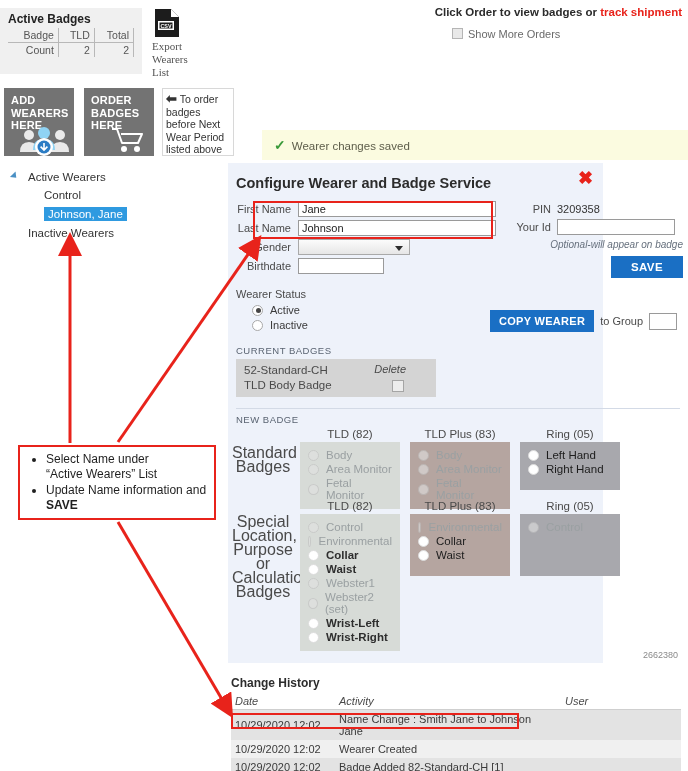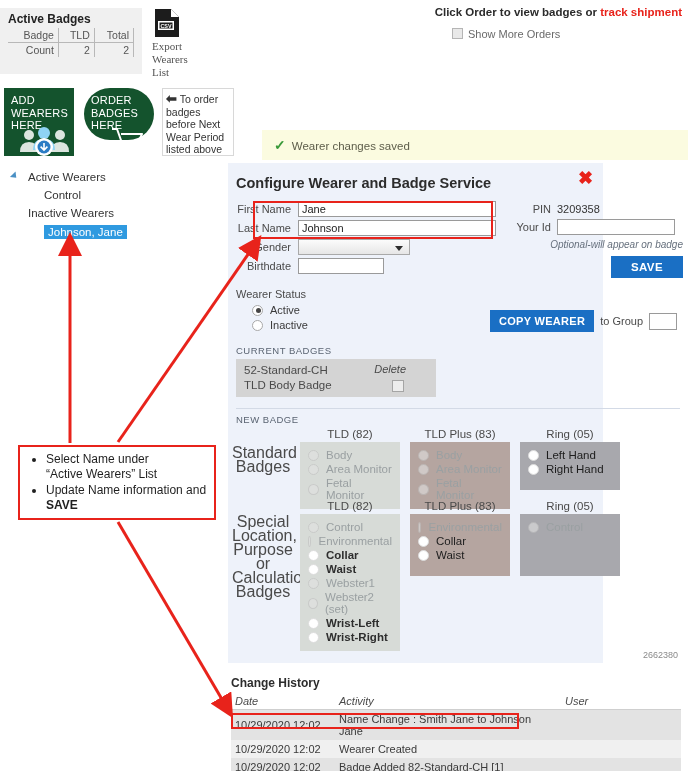--- a/index.html
+++ b/index.html
@@ -46,27 +46,27 @@
     font-size: 11px; color: #6a6a6a;
   }
   .chk-box {
     display: inline-block; width: 11px; height: 11px;
     border: 1px solid #b5b5b5; background: #e9e9e9;
     vertical-align: -1px; margin-right: 5px;
   }
 
   
   .tile {
-    position: absolute; background: #14532d; color: #fff;
-    font-size: 11px; font-weight: normal; line-height: 12.5px;
+    position: absolute; background: #737373; color: #fff;
+    font-size: 11px; font-weight: bold; line-height: 12.5px;
     letter-spacing: .2px;
   }
   .tile .tlabel { padding: 6px 0 0 7px; }
   #tile-add { left: 4px; top: 88px; width: 70px; height: 68px; }
-  #tile-order { left: 84px; top: 88px; width: 70px; height: 52px; border-radius: 26px; }
+  #tile-order { left: 84px; top: 88px; width: 70px; height: 68px; }
   .tile svg { position: absolute; }
 
   .arrow-note {
     position: absolute; left: 162px; top: 88px; width: 72px; height: 68px;
     background: #fff; border: 1px solid #d8d8d8;
     font-size: 10.5px; color: #333; line-height: 12.5px;
     padding: 4px 3px 0 3px;
   }
   .arrow-note .bk { font-weight: bold; font-size: 13px; line-height: 11px; }
 
@@ -329,25 +329,25 @@
   </div>
 
   <div class="tree">
     <div class="tnode">
       <span class="tcaret"></span>
       <span>Active Wearers</span>
     </div>
     <div class="tnode tchild">
       <span>Control</span>
     </div>
+    <div class="tnode tchild">
+      <span class="tsel">Johnson, Jane</span>
+    </div>
     <div class="tnode" style="padding-left:22px">
       <span>Inactive Wearers</span>
-    </div>
-    <div class="tnode tchild">
-      <span class="tsel">Johnson, Jane</span>
     </div>
   </div>
 
   <div class="notify">
     <div class="ntxt">
       <span class="chk">✓</span><span>Wearer changes saved</span>
     </div>
   </div>
 
   <div class="dialog">

